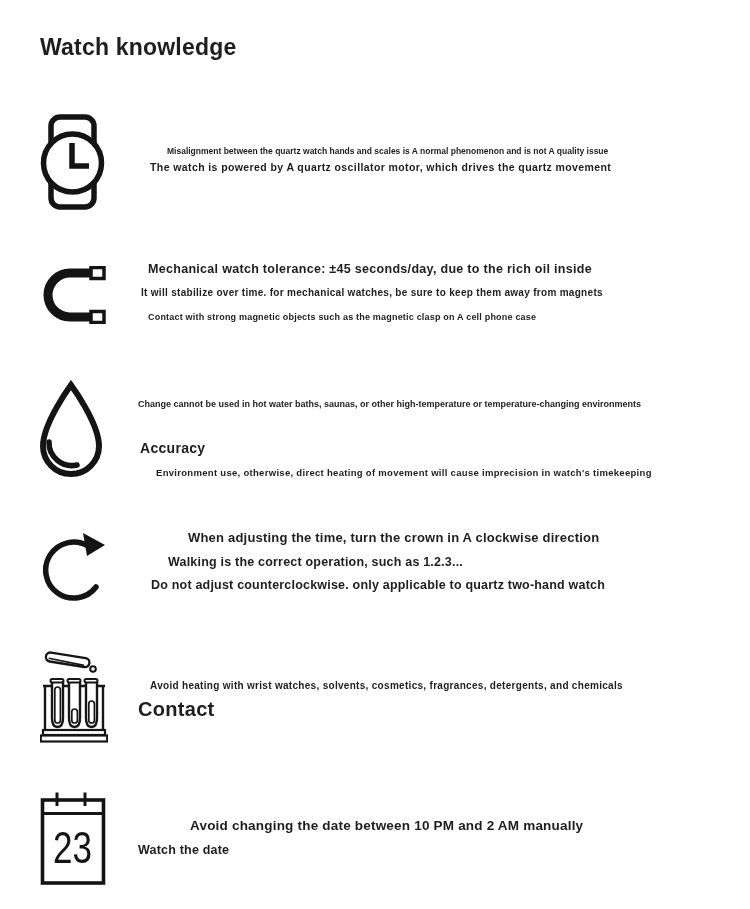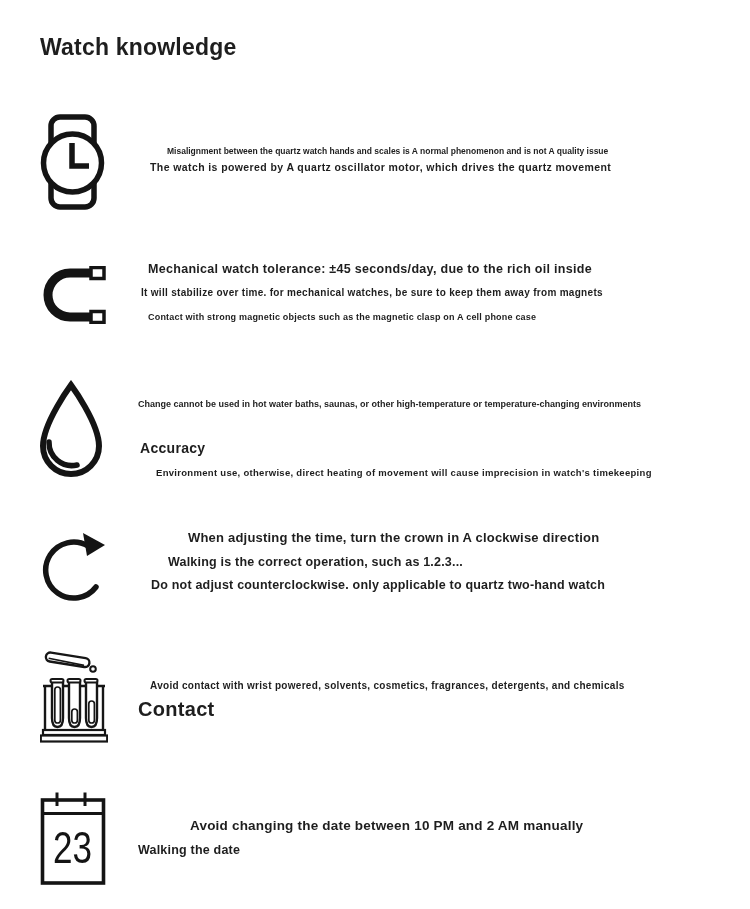--- a/index.html
+++ b/index.html
@@ -115,28 +115,28 @@
       <path d="M29 36 V72 Q29 81 34.5 81 Q40 81 40 72 V36" fill="#ffffff" stroke="#161616" stroke-width="2.4"></path>
       <rect x="27.5" y="33" width="13" height="3.4" rx="1.7" fill="#ffffff" stroke="#161616" stroke-width="2"></rect>
       <rect x="31.8" y="63" width="5.6" height="14" rx="2.8" fill="none" stroke="#161616" stroke-width="1.7"></rect>
       <path d="M46 36 V72 Q46 81 51.5 81 Q57 81 57 72 V36" fill="#ffffff" stroke="#161616" stroke-width="2.4"></path>
       <rect x="44.5" y="33" width="13" height="3.4" rx="1.7" fill="#ffffff" stroke="#161616" stroke-width="2"></rect>
       <rect x="48.8" y="55" width="5.6" height="22" rx="2.8" fill="none" stroke="#161616" stroke-width="1.7"></rect>
       <rect x="3" y="84" width="62" height="5" fill="#ffffff" stroke="#161616" stroke-width="2.2"></rect>
       <rect x="0.8" y="89.5" width="66.4" height="6" fill="#ffffff" stroke="#161616" stroke-width="2.2"></rect>
     </svg>
   </div>
-  <div class="line s5l1">Avoid contact with wrist powered, solvents, cosmetics, fragrances, detergents, and chemicals</div>
+  <div class="line s5l1">Avoid heating with wrist watches, solvents, cosmetics, fragrances, detergents, and chemicals</div>
   <div class="line s5l2">Contact</div>
 
   <div class="icon icon-calendar">
     <svg width="66" height="94" viewBox="0 0 66 94" fill="none" xmlns="http://www.w3.org/2000/svg">
       <rect x="2.5" y="8" width="61" height="83" fill="#ffffff" stroke="#141414" stroke-width="3.6"></rect>
       <line x1="1" y1="21.5" x2="65" y2="21.5" stroke="#141414" stroke-width="3"></line>
       <line x1="17" y1="0.5" x2="17" y2="14" stroke="#141414" stroke-width="3"></line>
       <line x1="45" y1="0.5" x2="45" y2="14" stroke="#141414" stroke-width="3"></line>
       <text class="cal-day" x="32.5" y="71" font-size="44" text-anchor="middle" textLength="39" lengthAdjust="spacingAndGlyphs">23</text>
     </svg>
   </div>
   <div class="line s6l1">Avoid changing the date between 10 PM and 2 AM manually</div>
-  <div class="line s6l2">Walking the date</div>
+  <div class="line s6l2">Watch the date</div>
 
 </div>
 
 </body></html>

